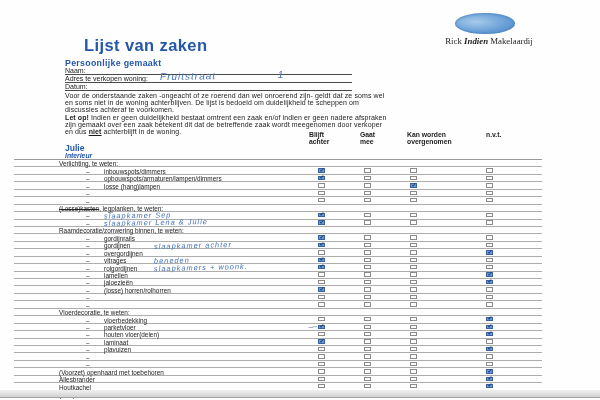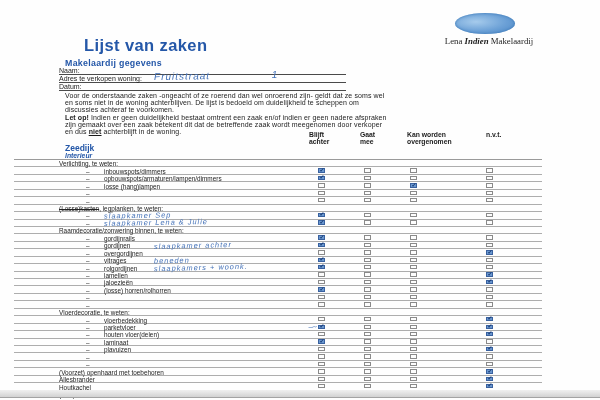--- a/index.html
+++ b/index.html
@@ -16,21 +16,21 @@
   .title{position:absolute;left:84px;top:36px;margin:0;font-size:16.5px;font-weight:bold;color:#2457a8;letter-spacing:0.4px;}
   
   .oval{position:absolute;left:455px;top:13px;width:60px;height:21px;border-radius:50%;
         background:radial-gradient(ellipse at 35% 42%,#a6cbec 0%,#6ba0d6 55%,#4c86c4 100%);
         box-shadow:inset 0 0 3px #3a77b5;}
   .aname{position:absolute;left:406px;top:36px;width:166px;text-align:center;
          font-family:"Liberation Serif",serif;font-size:8.8px;color:#1d1d1d;}
   .aname .zb{font-weight:bold;font-style:italic;}
   
   .pg-heading{position:absolute;left:65px;top:58px;font-size:8.8px;font-weight:bold;color:#2457a8;letter-spacing:0.3px;}
-  .field{position:absolute;left:59px;width:287px;height:8px;border-bottom:0.8px solid #4a4a4a;font-size:7px;color:#222;text-align:center;}
+  .field{position:absolute;left:65px;width:287px;height:8px;border-bottom:0.8px solid #4a4a4a;font-size:7px;color:#222;text-align:center;}
   .f-naam{top:66px;} .f-adres{top:74px;} .f-datum{top:82px;}
   .flabel{position:absolute;left:0;top:0.5px;}
   .hw{font-style:italic;color:#4472b8;letter-spacing:1px;}
   .fhw{position:absolute;left:95px;top:-4px;font-size:10px;word-spacing:58px;transform:rotate(-1deg);white-space:nowrap;}
   
   .para{position:absolute;left:65px;width:487px;font-size:7px;line-height:7.3px;color:#1c1c1c;letter-spacing:0.1px;}
   .p1{top:91.5px;} .p2{top:113.5px;}
   .para b{font-weight:bold;}
   .para .u{text-decoration:underline;}
   
@@ -59,23 +59,23 @@
 </style>
 </head>
 <body>
 
 <div class="page">
 
 
   <h1 class="title">Lijst van zaken</h1>
 
   <div class="oval"></div>
-  <div class="aname"><span>Lena</span> <span class="zb">Indien</span> <span>Makelaardij</span></div>
-
-  <div class="pg-heading">Makelaardij gegevens</div>
+  <div class="aname"><span>Rick</span> <span class="zb">Indien</span> <span>Makelaardij</span></div>
+
+  <div class="pg-heading">Persoonlijke gemaakt</div>
 
   <div class="field f-naam">
     <span class="flabel">Naam:</span>
   </div>
   <div class="field f-adres">
     <span class="flabel">Adres te verkopen woning:</span>
     <span class="hw fhw">Fruitstraat 1</span>
   </div>
   <div class="field f-datum">
     <span class="flabel">Datum:</span>
@@ -91,21 +91,21 @@
     <div><b>Let op!</b> <span>Indien er geen duidelijkheid bestaat omtrent een zaak en/of indien er geen nadere afspraken</span></div>
     <div>zijn gemaakt over een zaak betekent dit dat de betreffende zaak wordt meegenomen door verkoper</div>
     <div><span>en dus </span><b class="u">niet</b><span> achterblijft in de woning.</span></div>
   </div>
 
   <div class="colh ch1">Blijft achter</div>
   <div class="colh ch2">Gaat mee</div>
   <div class="colh ch3">Kan worden overgenomen</div>
   <div class="colh ch4">n.v.t.</div>
 
-  <div class="woning">Zeedijk</div>
+  <div class="woning">Julie</div>
   <div class="interieur">Interieur</div>
 
   <div class="table">
       <div class="trow">
         <span class="slabel"><span>Verlichting, te weten:</span></span>
       </div>
       <div class="trow">
         <span class="dash">–</span>
         <span class="ilabel">inbouwspots/dimmers</span>
         <span class="cb on" style="left: 304px;">

